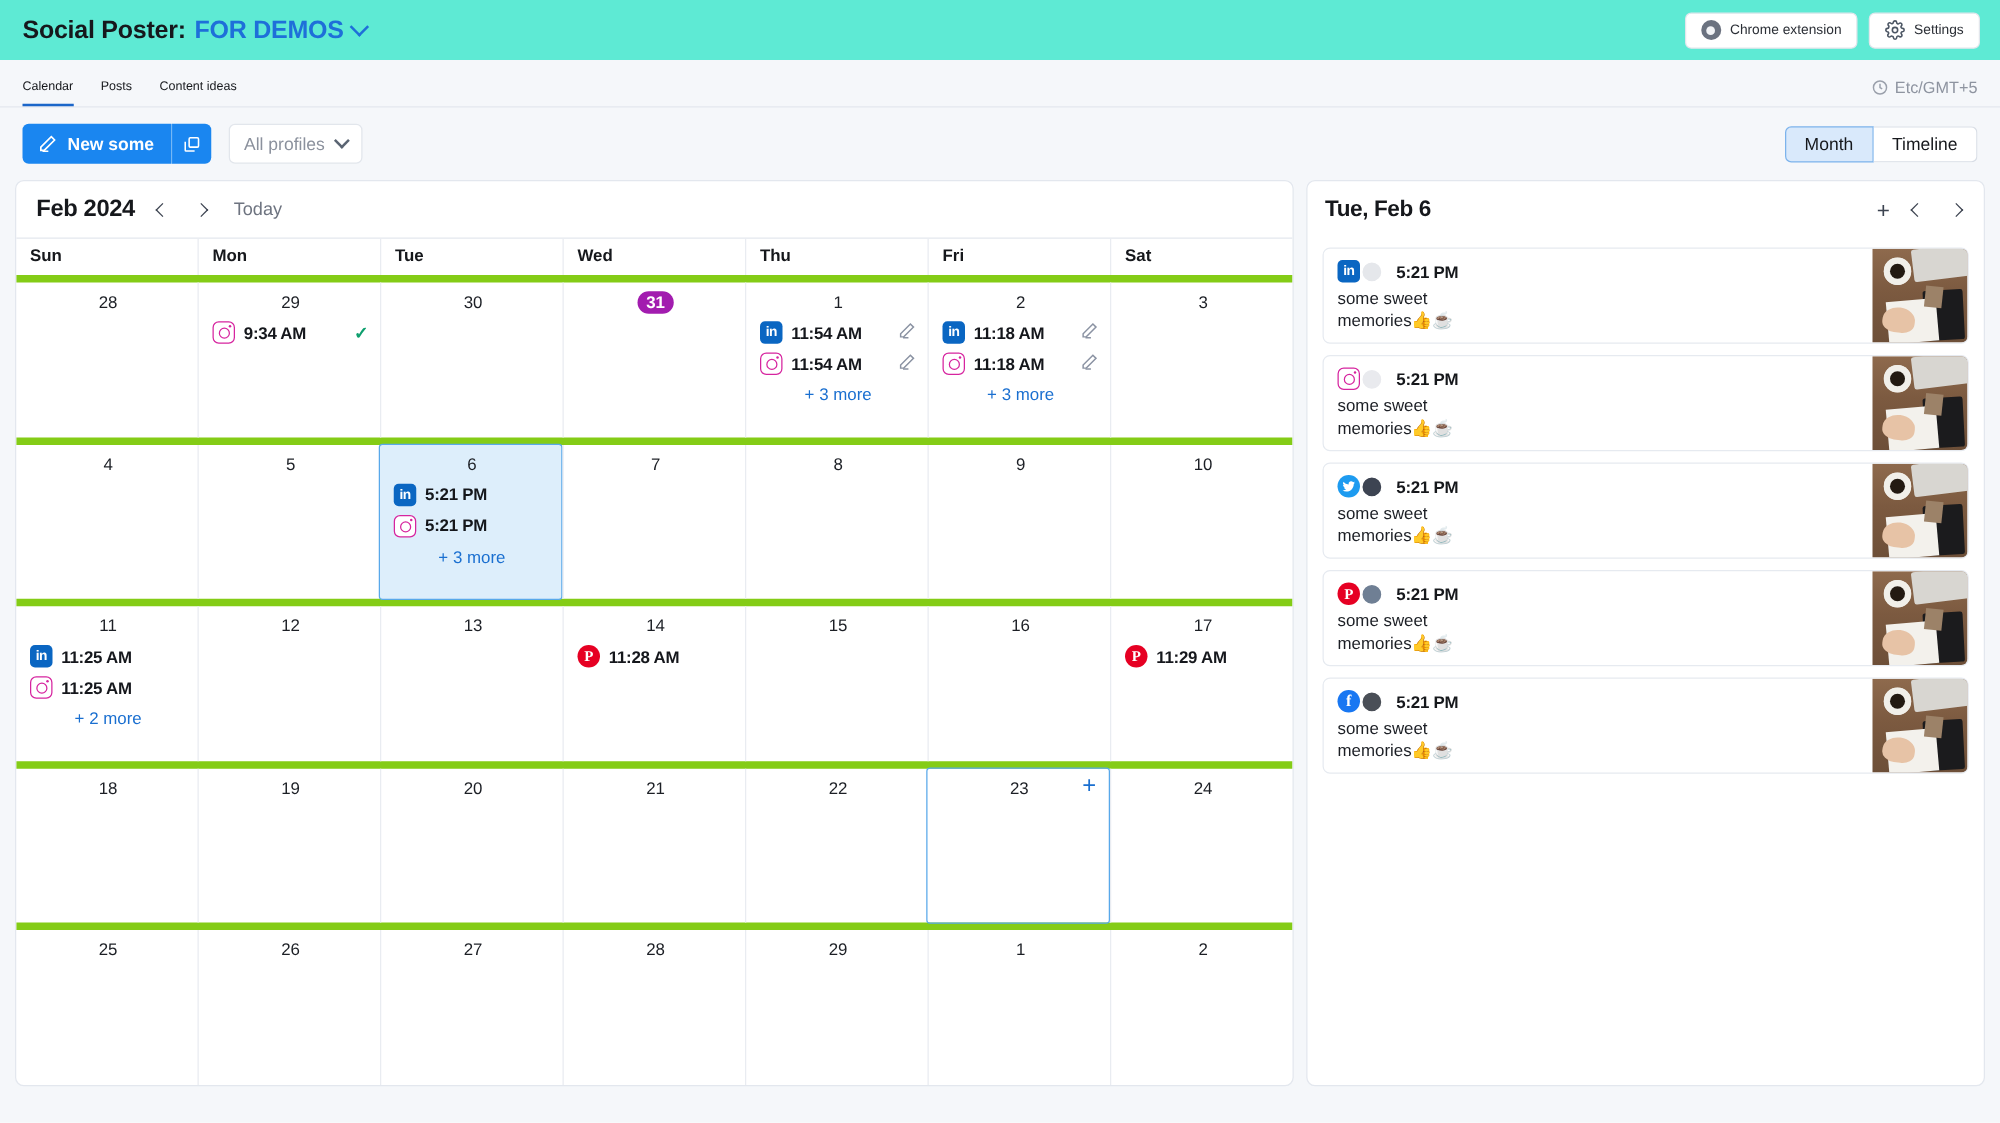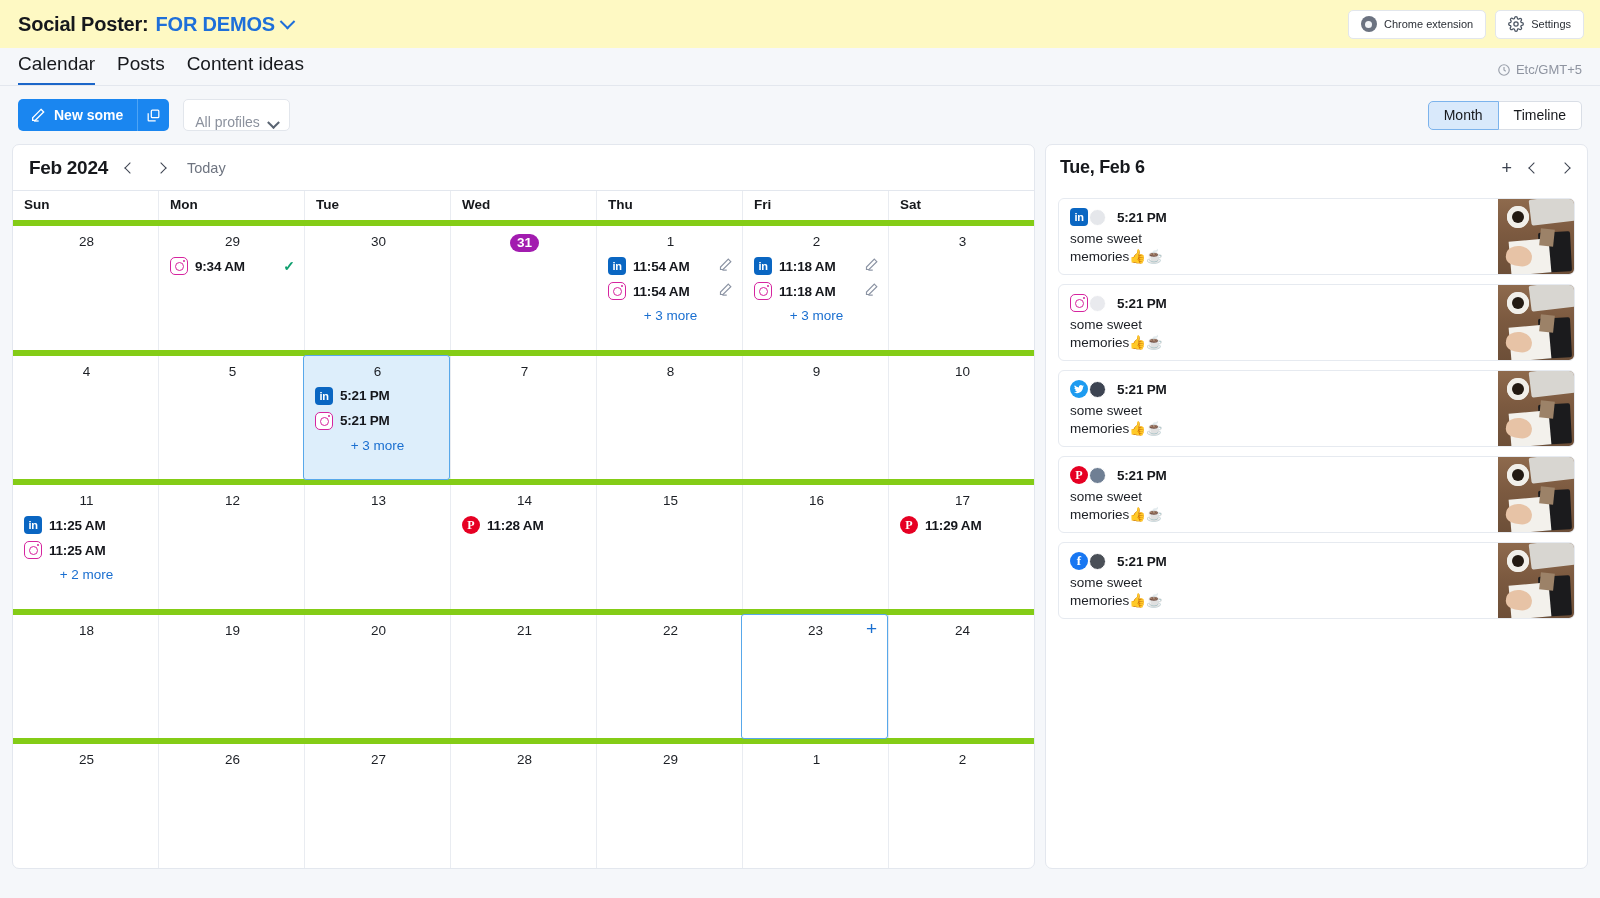--- a/index.html
+++ b/index.html
@@ -9,21 +9,21 @@
     font-family: "Liberation Sans", sans-serif;
     color: #16181c;
     overflow: hidden;
   }
 
   
   .topbar {
     height: 48px;
     display: flex; align-items: center;
     padding: 0 16px 0 18px;
-    background: #fef9c3;
+    background: #5eead4;
   }
   .app-title {
     font-size: 20px; font-weight: bold; letter-spacing: -0.2px;
     display: flex; align-items: center; gap: 7px;
   }
   .app-title .proj {
     color: #1e6fd9; font-weight: bold;
   }
   .chev-dn {
     display: inline-block; width: 11px; height: 11px;
@@ -49,21 +49,21 @@
   .gear-ic { width: 16px; height: 16px; flex: none; }
 
   
   .navtabs {
     display: flex; align-items: flex-end; gap: 22px;
     padding: 0 18px; height: 38px;
     border-bottom: 1px solid #e3e7ee;
     position: relative;
   }
   .navtab {
-    font-size: 19px; color: #16181c; cursor: pointer;
+    font-size: 10px; color: #16181c; cursor: pointer;
     padding-bottom: 8px; border-bottom: 2.5px solid transparent; text-align: center;
   }
   .navtab.active { border-bottom-color: #1b66c9; }
   .tz {
     margin-left: auto; display: flex; align-items: center; gap: 5px;
     font-size: 13px; color: #8e94a0; padding-bottom: 8px;
   }
   .clock-ic { width: 14px; height: 14px; }
 
   
@@ -80,21 +80,21 @@
     font-family: "Liberation Sans", sans-serif;
   }
   .newpost-split {
     background: #1a86f0; border: none; border-left: 1px solid #4ea4f5;
     border-radius: 0 5px 5px 0; width: 32px; height: 32px;
     display: flex; align-items: center; justify-content: center;
     cursor: pointer;
   }
   .profiles-select {
     margin-left: 14px; height: 32px; padding: 0 11px;
-    display: flex; align-items: flex-end; gap: 9px;
+    display: flex; align-items: center; gap: 9px;
     background: #fff; border: 1px solid #e2e6ec; border-radius: 5px;
     font-size: 14px; color: #8b919d; cursor: pointer;
   }
   .chev-sm {
     width: 9px; height: 9px; border-right: 2px solid #5a6472;
     border-bottom: 2px solid #5a6472; transform: rotate(45deg) translate(-2px,-2px);
   }
   .viewswitch { margin-left: auto; display: flex; }
   .vs-btn {
     height: 29px; padding: 0 15px; font-size: 14px;

